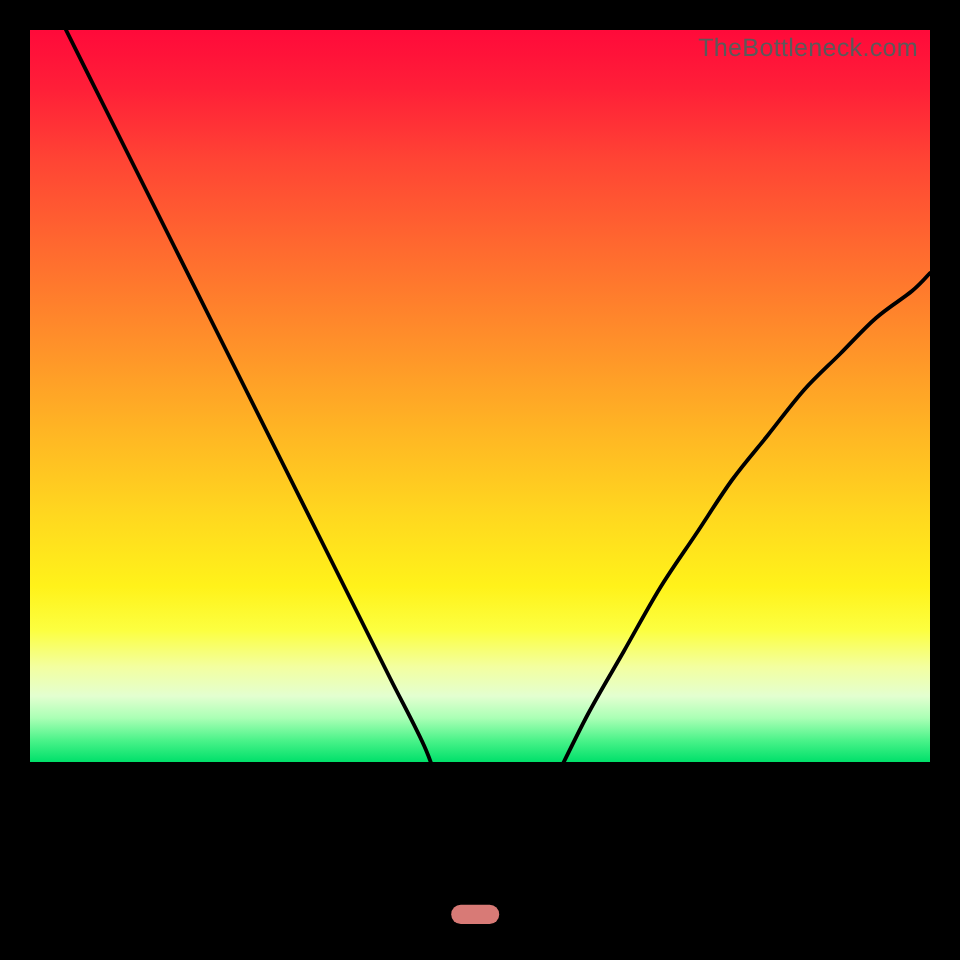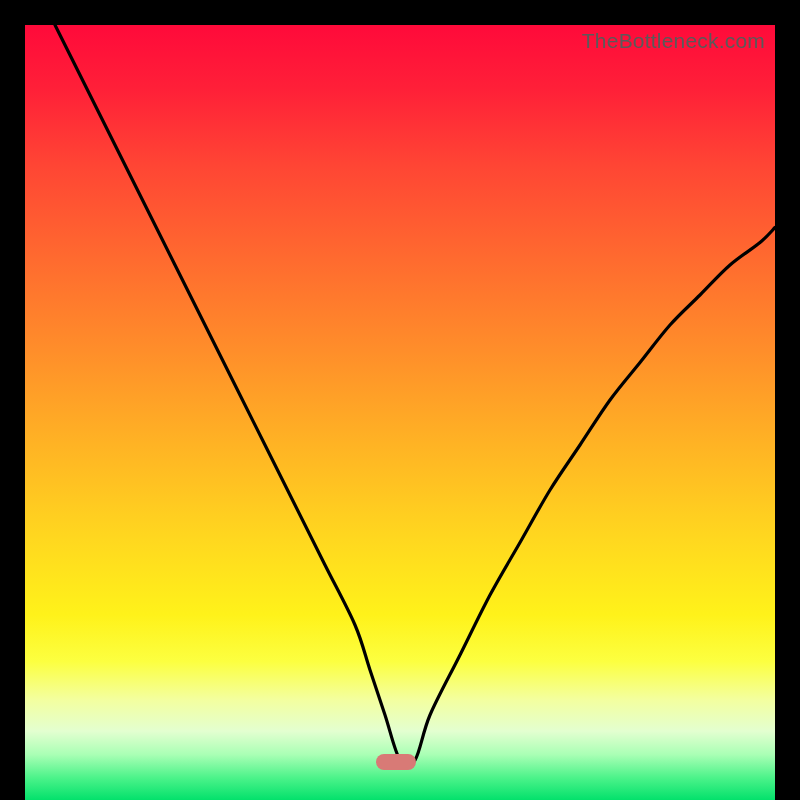--- a/index.html
+++ b/index.html
@@ -15,21 +15,21 @@
     position: relative;
     width: 800px;
     height: 800px;
     background: #000;
   }
   .plot-area {
     position: absolute;
     left: 25px;
     top: 25px;
     width: 750px;
-    height: 776px;
+    height: 610px;
     background: linear-gradient(to bottom,
       #ff0a3a 0%,
       #ff1f38 8%,
       #ff4534 18%,
       #ff6a2f 30%,
       #ff8e2a 42%,
       #ffb324 54%,
       #ffd71f 66%,
       #fff21a 76%,
       #fcff40 82%,

